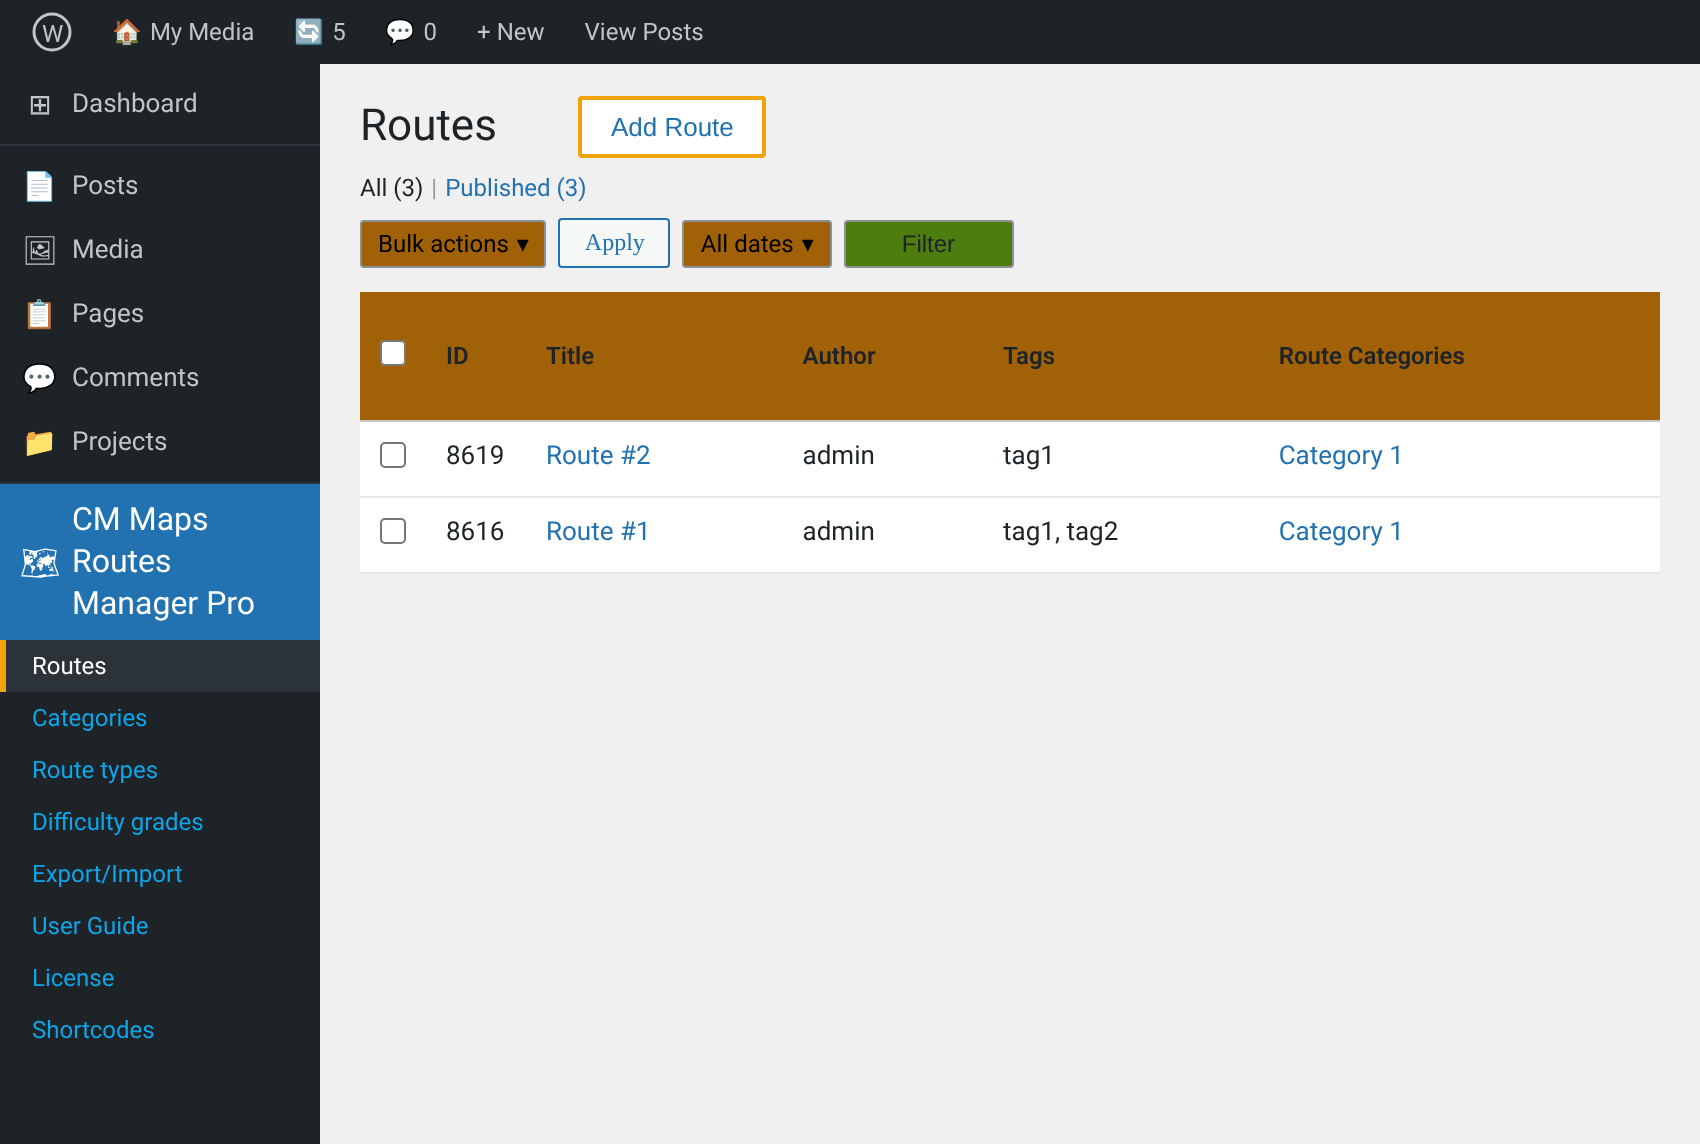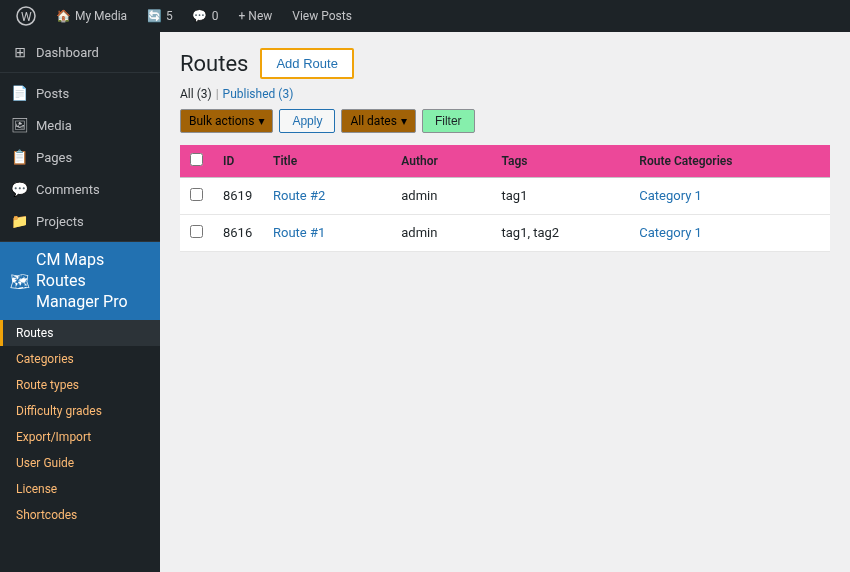--- a/index.html
+++ b/index.html
@@ -47,21 +47,21 @@
     .cm-maps-item {
       display: flex; align-items: center; gap: 8px;
       padding: 8px 12px; cursor: pointer; font-size: 13px;
       background: #2271b1; color: #fff;
     }
     .cm-maps-icon { font-size: 16px; }
 
     
     .submenu-item {
       display: flex; align-items: center;
-      padding: 6px 12px 6px 16px; cursor: pointer; font-size: 12px; color: #fdba74;
+      padding: 6px 12px 6px 16px; cursor: pointer; font-size: 12px; color: #0ea5e9;
     }
     .submenu-item.active {
       color: #fff; background: #2c3338;
       border-left: 3px solid #f0a30a;
       padding-left: 13px;
     }
 
     
     .main-content {
       flex: 1;
@@ -78,55 +78,56 @@
     }
     .add-route-btn {
       background: #fff;
       border: 2px solid #f0a30a;
       color: #2271b1;
       padding: 6px 14px;
       font-size: 13px;
       cursor: pointer;
       border-radius: 2px;
       font-weight: 500;
+      margin-left: 29px;
     }
 
     
     .filter-tabs {
       display: flex; align-items: center; gap: 4px; margin-bottom: 8px; font-size: 12px;
     }
     .filter-tab { color: #2271b1; cursor: pointer; }
     .filter-tab.active { color: #1d2327; text-align: right; }
     .filter-sep { color: #999; }
 
     .filter-bar {
       display: flex; align-items: center; gap: 6px; margin-bottom: 12px;
     }
     .filter-select {
       display: flex; align-items: center; gap: 4px;
       border: 1px solid #8c8f94; background: #a16207;
       padding: 4px 8px; border-radius: 2px; cursor: pointer; font-size: 12px;
     }
     .filter-btn {
-      background: #86efac; border: 1px solid #8c8f94;
-      padding: 4px 12px; font-size: 12px; cursor: pointer; border-radius: 2px; color: #1d2327;
+      background: #4d7c0f; border: 1px solid #8c8f94;
+      padding: 4px 28px; font-size: 12px; cursor: pointer; border-radius: 2px; color: #1d2327;
     }
     .apply-btn {
       background: #f6f7f7; border: 1px solid #8c8f94;
-      padding: 4px 12px; font-size: 12px; cursor: pointer; border-radius: 2px; color: #1d2327;
+      padding: 4px 12px; font-size: 12px; cursor: pointer; border-radius: 2px; color: #1d2327; font-family: Liberation Serif, serif;
     }
     .apply-btn.outlined {
       border-color: #2271b1; color: #2271b1;
     }
 
     
     .routes-table { width: 100%; border-collapse: collapse; background: #fff; }
     .routes-table th {
-      text-align: left; padding: 8px 10px; border-bottom: 1px solid #c3c4c7;
-      font-size: 12px; font-weight: 600; color: #1d2327; background: #ec4899;
+      text-align: left; padding: 24px 10px; border-bottom: 1px solid #c3c4c7;
+      font-size: 12px; font-weight: 600; color: #1d2327; background: #a16207;
     }
     .routes-table td {
       padding: 10px 10px; border-bottom: 1px solid #e6e6e6;
       font-size: 13px; color: #1d2327; vertical-align: top;
     }
     .route-link { color: #2271b1; cursor: pointer; text-decoration: none; }
     .checkbox-col { width: 24px; }
     .id-col { width: 50px; color: #666; }
     .category-link { color: #2271b1; cursor: pointer; }
 

